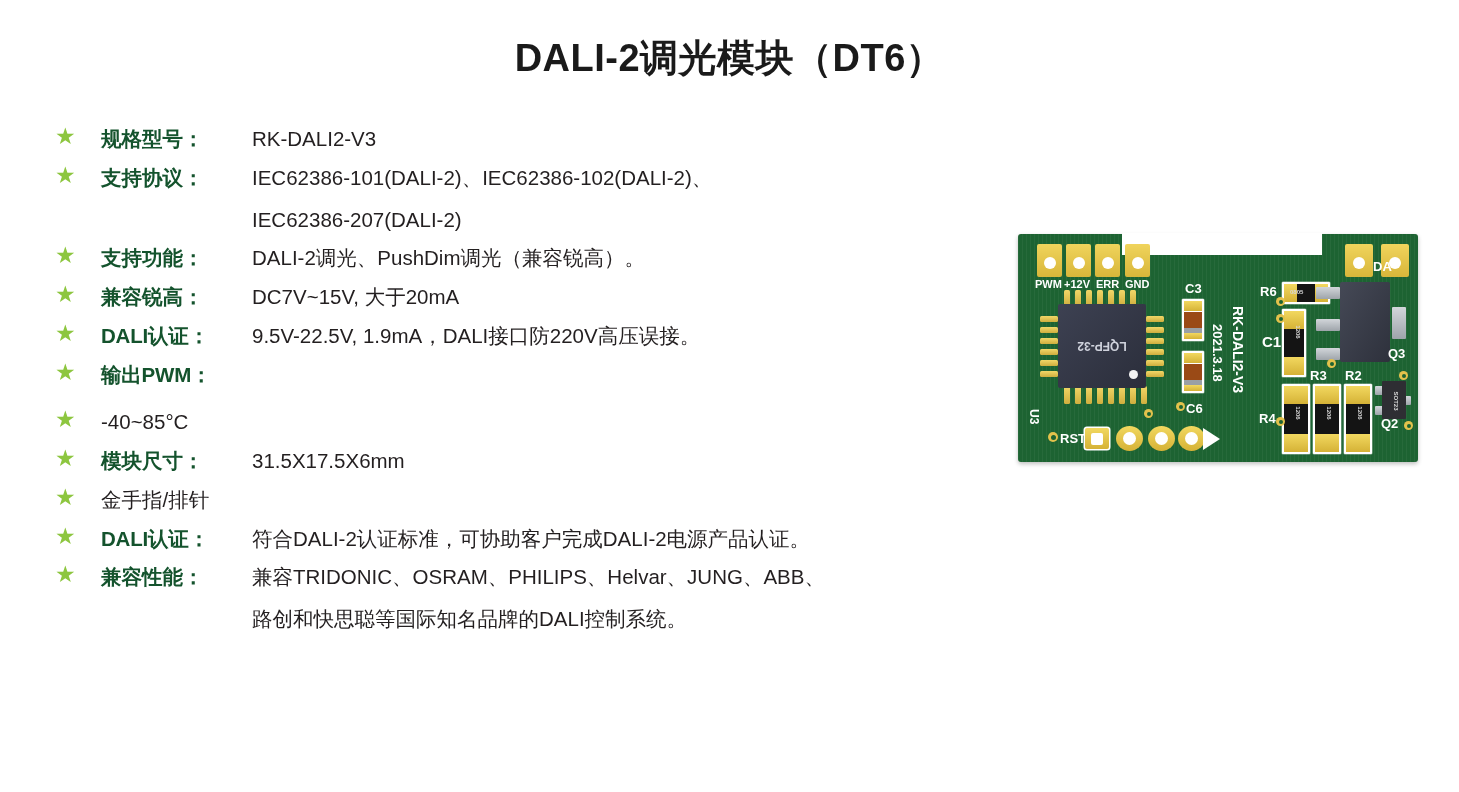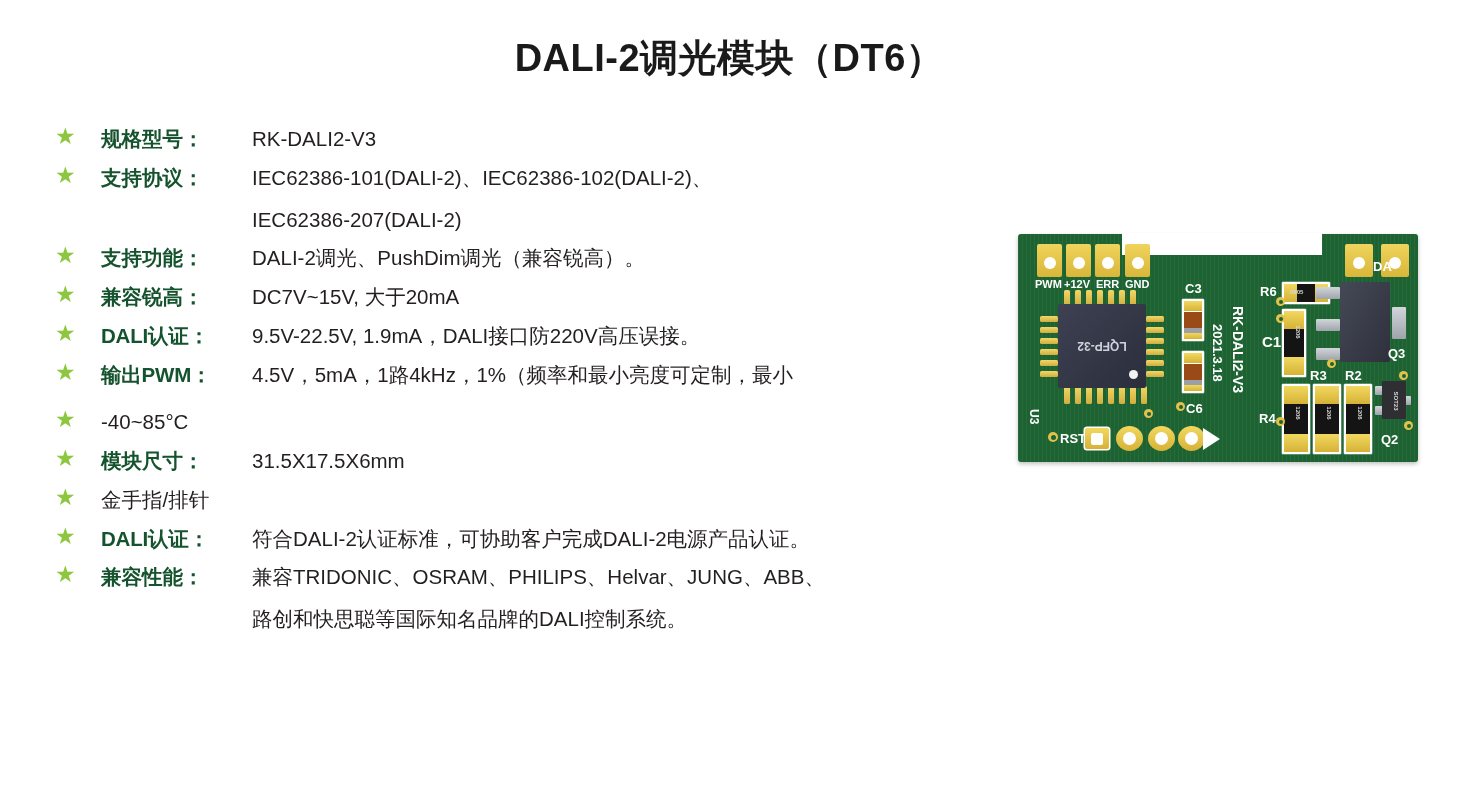--- a/index.html
+++ b/index.html
@@ -269,21 +269,20 @@
     <div class="label-cell wide">DALI认证：</div>
     <div class="value-cell">
       <span class="vline">9.5V-22.5V, 1.9mA，DALI接口防220V高压误接。</span>
     </div>
   </div>
 
   <div class="spec-row row-spacer">
     <div class="star-cell"><span class="star">★</span></div>
     <div class="label-cell wide">输出PWM：</div>
     <div class="value-cell">
-      <span class="vline">4.5V，5mA，1路4kHz，1%（频率和最小亮度可定制，最小</span>
     </div>
   </div>
 
   <div class="spec-row">
     <div class="star-cell"><span class="star">★</span></div>
     <div class="value-cell">
       <span class="vline">-40~85°C</span>
     </div>
   </div>
 
@@ -467,21 +466,21 @@
 
   <div class="via" style="left:258px;top:183px;width:9px;height:9px;">
       <span class="vh"></span>
     </div>
 
   <div class="tab" style="left:357px;top:152px;width:10px;height:9px;"></div>
   <div class="tab" style="left:357px;top:172px;width:10px;height:9px;"></div>
   <div class="tab" style="left:383px;top:162px;width:10px;height:9px;"></div>
   <div class="sot" style="left:364px;top:147px;width:24px;height:38px;"></div>
   <div class="mini-text" style="left:368px;top:140px;transform:rotate(90deg) translate(24px,0px);">SOT23</div>
-  <div class="silk" style="left:363px;top:199px;font-size:13px;">Q2</div>
+  <div class="silk" style="left:363px;top:183px;font-size:13px;">Q2</div>
   <div class="via" style="left:381px;top:137px;width:9px;height:9px;">
       <span class="vh"></span>
     </div>
   <div class="via" style="left:386px;top:187px;width:9px;height:9px;">
       <span class="vh"></span>
     </div>
 
   <div class="silk rot" style="left:22px;top:175px;font-size:12px;">U3</div>
   <div class="via" style="left:30px;top:198px;width:10px;height:10px;">
       <span class="vh"></span>

